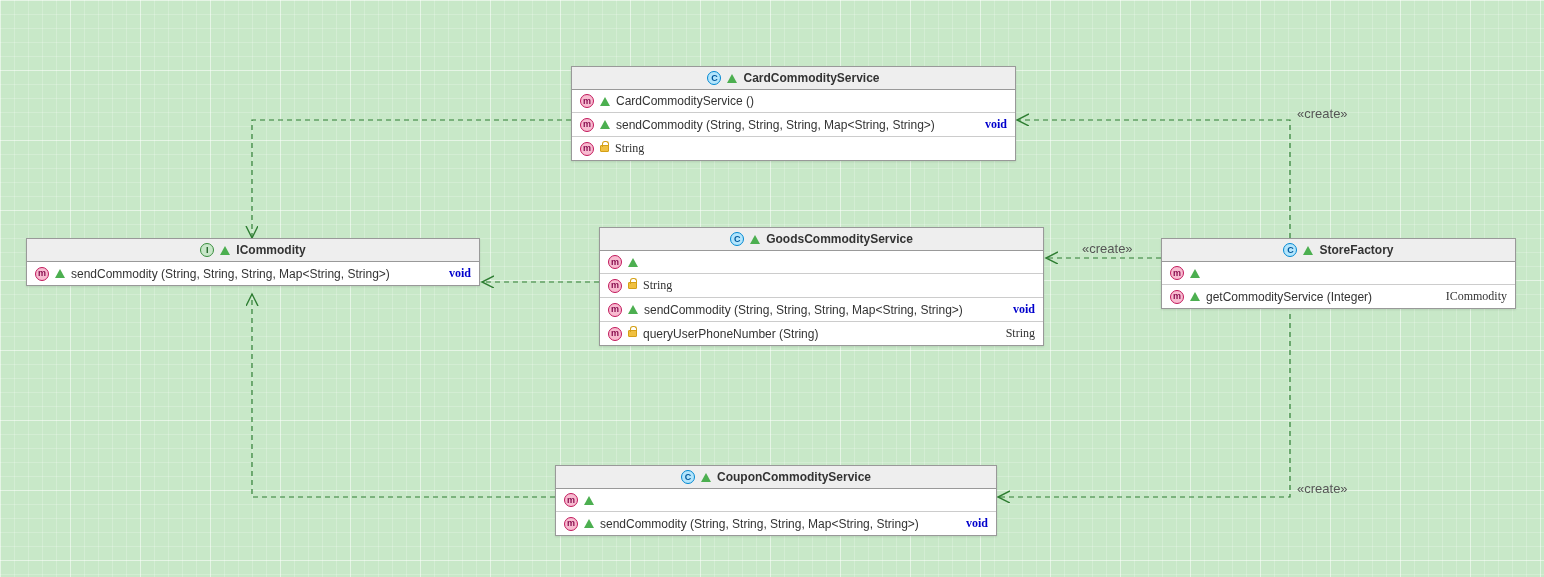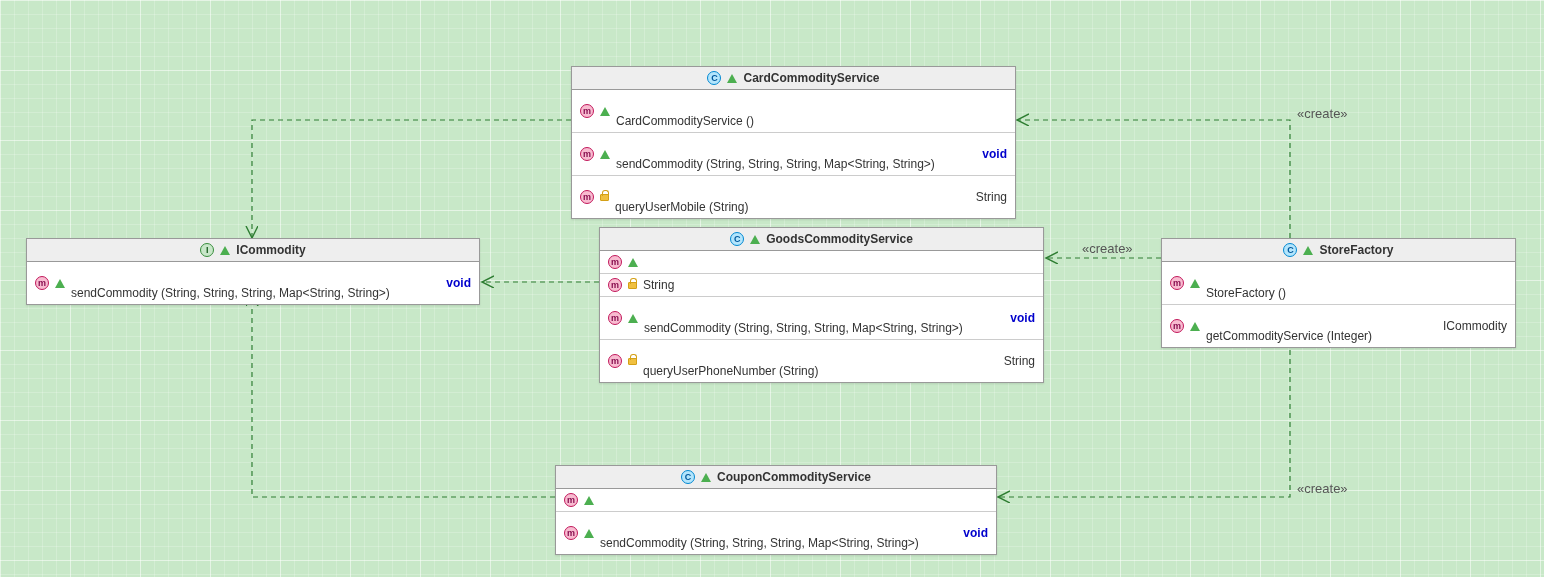--- a/index.html
+++ b/index.html
@@ -37,22 +37,22 @@
 }
 .uml-row {
   border-bottom: 1px solid #ccc;
   padding: 4px 8px;
   display: flex;
   align-items: center;
   gap: 6px;
   min-height: 22px;
 }
 .uml-row:last-child { border-bottom: none; }
-.row-text { flex: 1; margin-top: 20px; }
-.row-return { color: #333; white-space: nowrap; }
+.row-text { flex: 1; }
+.row-return { color: #333; white-space: nowrap; font-family: Liberation Serif, serif; }
 .void { color: #0000cc; font-weight: bold; }
 .icon-circle {
   width: 14px; height: 14px; border-radius: 50%;
   display: inline-flex; align-items: center; justify-content: center;
   font-size: 9px; font-weight: bold; line-height: 1;
 }
 .icon-c { background: #b3e5fc; border: 1px solid #0288d1; color: #01579b; }
 .icon-i { background: #c8e6c9; border: 1px solid #388e3c; color: #1b5e20; }
 .icon-m { background: #f8bbd0; border: 1px solid #c2185b; color: #880e4f; }
 .icon-vis { width: 10px; height: 10px; display: inline-block; }
@@ -122,21 +122,20 @@
   </div>
   <div class="uml-row">
     <span class="icon-circle icon-m">m</span>
     <span class="icon-vis vis-open"></span>
     <span class="row-text"><span>sendCommodity</span> <span>(String, String, String, Map&lt;String, String&gt;)</span></span>
     <span class="row-return void">void</span>
   </div>
   <div class="uml-row">
     <span class="icon-circle icon-m">m</span>
     <span class="icon-vis vis-lock"></span>
-    <span class="row-text"><span>queryUserMobile</span> <span>(String)</span></span>
     <span class="row-return">String</span>
   </div>
 </div>
 
 <div class="uml-box" style="left:599px; top:227px; width:445px;">
   <div class="uml-title">
     <span class="icon-circle icon-c">C</span>
     <span class="icon-vis vis-open"></span>
     <span>GoodsCommodityService</span>
   </div>
@@ -183,21 +182,20 @@
 
 <div class="uml-box" style="left:1161px; top:238px; width:355px;">
   <div class="uml-title">
     <span class="icon-circle icon-c">C</span>
     <span class="icon-vis vis-open"></span>
     <span>StoreFactory</span>
   </div>
   <div class="uml-row">
     <span class="icon-circle icon-m">m</span>
     <span class="icon-vis vis-open"></span>
-    <span class="row-text"><span>StoreFactory</span> <span>()</span></span>
   </div>
   <div class="uml-row">
     <span class="icon-circle icon-m">m</span>
     <span class="icon-vis vis-open"></span>
     <span class="row-text"><span>getCommodityService</span> <span>(Integer)</span></span>
     <span class="row-return">ICommodity</span>
   </div>
 </div>
 
 <div class="stereotype" style="left:1297px; top:106px;">«create»</div>

